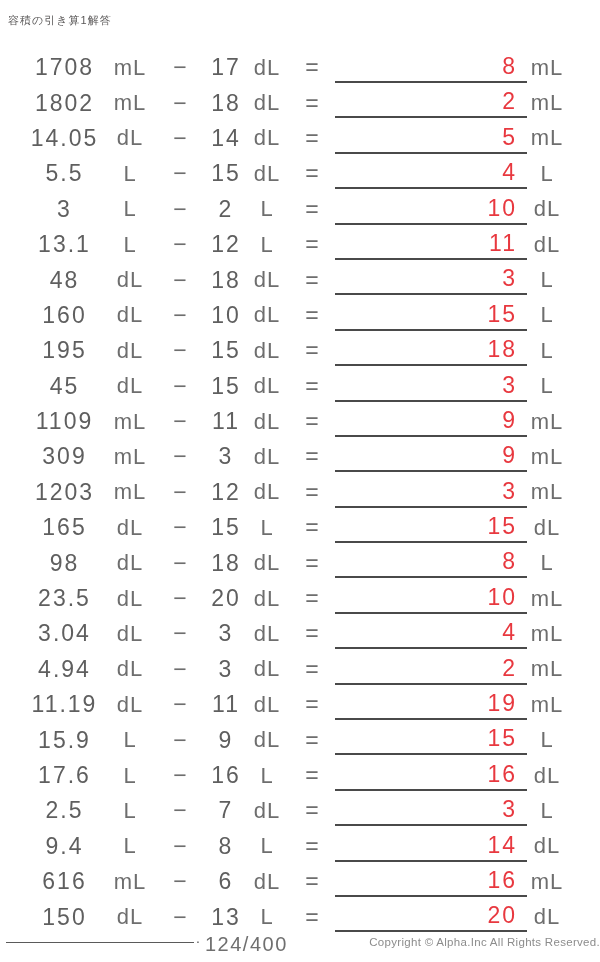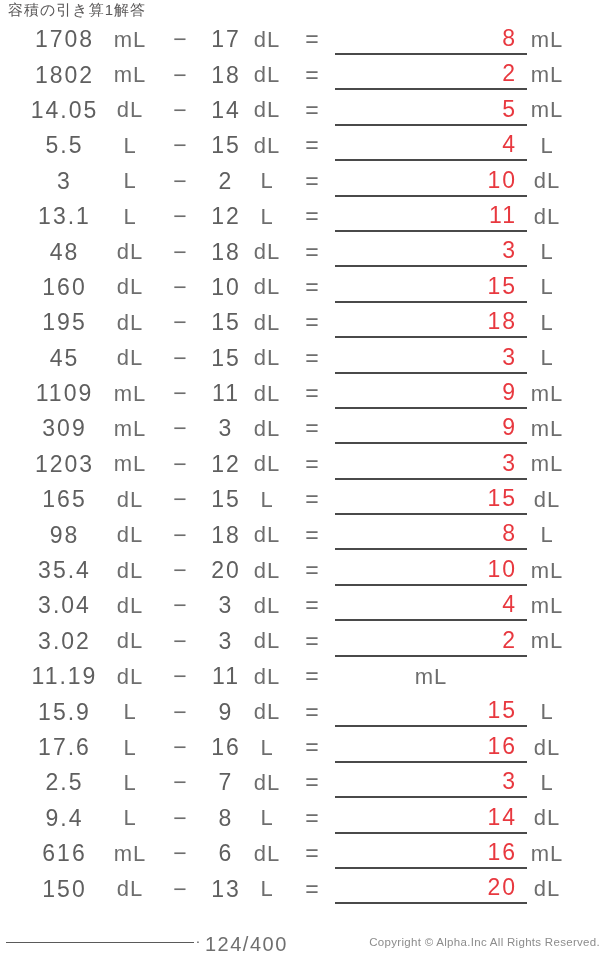--- a/index.html
+++ b/index.html
@@ -11,26 +11,26 @@
   *{margin:0;padding:0;box-sizing:border-box;}
   html,body{width:600px;height:962px;}
   body{
     background:#ffffff;
     font-family:"Liberation Sans","DejaVu Sans",sans-serif;
     color:var(--text-color);
     position:relative;
     overflow:hidden;
   }
   .header{
-    position:absolute;top:2px;left:8px;
-    font-size:15px;line-height:15px;color:#595757;
+    position:absolute;top:13px;left:8px;
+    font-size:11px;line-height:15px;color:#595757;
     letter-spacing:1px;
   }
   .problems{
-    position:absolute;top:22px;left:0;width:600px;
+    position:absolute;top:50px;left:0;width:600px;
   }
   .row{
     height:35.4px;
     display:grid;
     grid-template-columns:22px 85px 46px 54px 38px 44px 46px 192px 40px;
     align-items:center;
   }
   .cell{text-align:center;}
   .num{
     font-size:23px;
@@ -295,21 +295,21 @@
     <span class="cell unit">dL</span>
     <span class="cell op">=</span>
     <span class="answer-cell">
       <span class="answer-val">8</span>
     </span>
     <span class="cell unit">L</span>
   </div>
 
   <div class="row">
     <span class="cell"></span>
-    <span class="cell num">35.4</span>
+    <span class="cell num">23.5</span>
     <span class="cell unit">dL</span>
     <span class="cell op">−</span>
     <span class="cell num">20</span>
     <span class="cell unit">dL</span>
     <span class="cell op">=</span>
     <span class="answer-cell">
       <span class="answer-val">10</span>
     </span>
     <span class="cell unit">mL</span>
   </div>
@@ -323,40 +323,43 @@
     <span class="cell unit">dL</span>
     <span class="cell op">=</span>
     <span class="answer-cell">
       <span class="answer-val">4</span>
     </span>
     <span class="cell unit">mL</span>
   </div>
 
   <div class="row">
     <span class="cell"></span>
-    <span class="cell num">3.02</span>
+    <span class="cell num">4.94</span>
     <span class="cell unit">dL</span>
     <span class="cell op">−</span>
     <span class="cell num">3</span>
     <span class="cell unit">dL</span>
     <span class="cell op">=</span>
     <span class="answer-cell">
       <span class="answer-val">2</span>
     </span>
     <span class="cell unit">mL</span>
   </div>
 
   <div class="row">
     <span class="cell"></span>
     <span class="cell num">11.19</span>
     <span class="cell unit">dL</span>
     <span class="cell op">−</span>
     <span class="cell num">11</span>
     <span class="cell unit">dL</span>
     <span class="cell op">=</span>
+    <span class="answer-cell">
+      <span class="answer-val">19</span>
+    </span>
     <span class="cell unit">mL</span>
   </div>
 
   <div class="row">
     <span class="cell"></span>
     <span class="cell num">15.9</span>
     <span class="cell unit">L</span>
     <span class="cell op">−</span>
     <span class="cell num">9</span>
     <span class="cell unit">dL</span>

